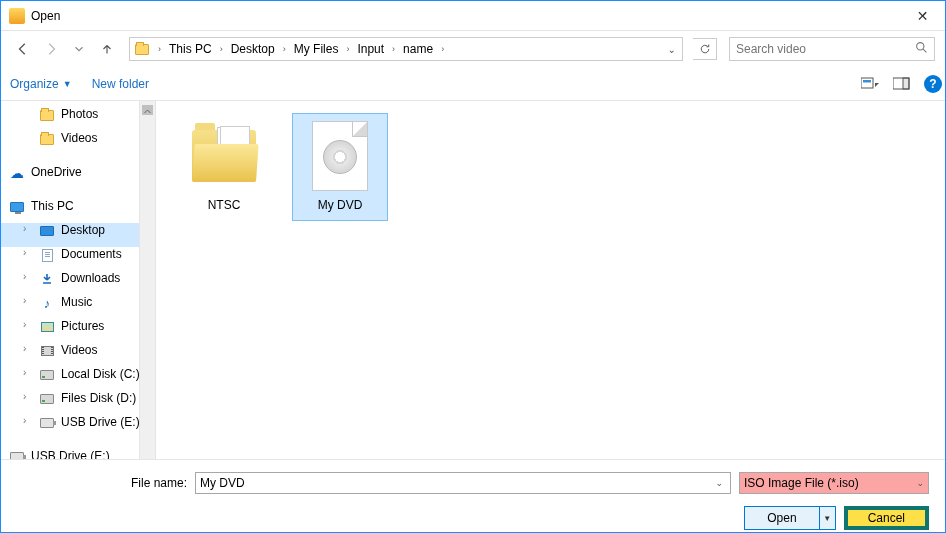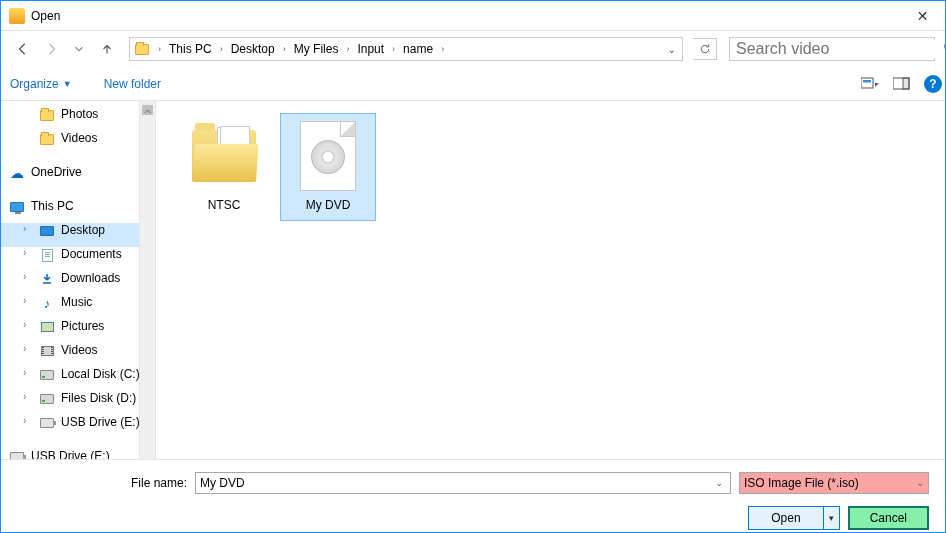--- a/index.html
+++ b/index.html
@@ -16,21 +16,21 @@
 .navbtn { width: 24px; height: 24px; display:flex; align-items:center; justify-content:center; color:#666; }
 .navbtn.enabled { color:#333; }
 .navbtn svg { width: 14px; height: 14px; }
 .addrwrap { flex: 1; height: 24px; border: 1px solid #ccc; display:flex; align-items:center; margin: 0 6px; }
 .addr-foldericon { width:20px; height:20px; margin:0 2px; display:flex; align-items:center; justify-content:center; }
 .crumb { padding: 0 4px; height:100%; display:flex; align-items:center; color:#000; }
 .crumb-sep { padding: 0 4px; color:#555; font-size: 9px; }
 .addr-drop { margin-left:auto; padding: 0 6px; color:#555; font-size: 10px; }
 .refresh { width:24px; height:22px; border:1px solid #ccc; border-left:none; display:flex; align-items:center; justify-content:center; color:#555; }
 .searchwrap { width: 206px; height:24px; border:1px solid #ccc; margin-left: 8px; display:flex; align-items:center; padding:0 6px; }
-.searchwrap input { border:none; outline:none; flex:1; font-size:16px; color:#6d28d9; }
+.searchwrap input { border:none; outline:none; flex:1; font-size:12px; color:#6d28d9; }
 .searchwrap .sicon { color:#666; }
 
 
 .toolbar { height: 34px; border-bottom:1px solid #e5e5e5; display:flex; align-items:center; padding: 0 3px; }
 .toolbtn { color:#1a6fc4; padding: 4px 6px; display:flex; align-items:center; gap:4px; }
 .toolbtn .caret { font-size:9px; }
 .toolbar .spacer { flex:1; }
 .tool-icon { width:28px; height:22px; display:flex; align-items:center; justify-content:center; color:#333; margin-left:4px; }
 .help { width:18px; height:18px; border-radius:50%; background:#0078d7; color:#fff; display:flex; align-items:center; justify-content:center; font-weight:bold; margin-left:8px; }
 
@@ -65,21 +65,21 @@
 .i-video::before,.i-video::after { content:""; position:absolute; top:0; bottom:0; width:2px; background:repeating-linear-gradient(#555 0 1px, transparent 1px 2px); }
 .i-video::before{left:0;} .i-video::after{right:0;}
 .i-disk { width:14px; height:10px; background:#d9d9d9; border:1px solid #888; border-radius:1px; position:relative; }
 .i-disk::after{content:"";position:absolute;bottom:1px;left:1px;width:3px;height:2px;background:#4aa84a;}
 .i-usb { width:14px; height:10px; background:#e4e4e4; border:1px solid #888; border-radius:1px; position:relative; }
 .i-usb::after{content:"";position:absolute;right:-3px;top:2px;width:3px;height:4px;background:#999;}
 .i-cloud { color:#0a64c2; font-size:14px; line-height:1; }
 
 
 .content { flex:1; display:flex; }
-.items { flex:1; padding: 12px 20px; display:flex; align-items:flex-start; gap:8px; }
+.items { flex:1; padding: 12px 20px; display:flex; align-items:flex-start; gap:20px; }
 .item { width:96px; text-align:center; padding:6px 4px 8px; border:1px solid transparent; }
 .item.selected { background:#cde8ff; border:1px solid #7abdf2; }
 .item .big { height:72px; display:flex; align-items:center; justify-content:center; margin-bottom:6px; }
 .item .lbl { color:#000; }
 .bigfolder { width:64px; height:52px; position:relative; }
 .bigfolder .back { position:absolute; inset:0; background:linear-gradient(#f6e08a,#e9c24c); border-radius:3px; }
 .bigfolder .tab { position:absolute; top:-7px; left:3px; width:20px; height:8px; background:#f3da7e; border-radius:2px 2px 0 0; }
 .bigfolder .sheets { position:absolute; right:6px; top:-4px; width:30px; height:44px; background:#fff; border:1px solid #ccc; box-shadow:-2px 2px 0 #fff, -2px 2px 0 1px #ccc; }
 .bigfolder .front { position:absolute; left:0; right:0; bottom:0; height:38px; background:linear-gradient(#fce89a,#e9c24c); border-radius:2px; transform:skewX(-4deg); transform-origin:bottom left; }
 
@@ -92,21 +92,21 @@
 
 .bottom { border-top:1px solid #e5e5e5; padding: 12px 16px 14px; background:#fff; }
 .row1 { display:flex; align-items:center; gap:8px; margin-bottom:12px; }
 .row1 .lbl { width:170px; text-align:right; color:#000; }
 .combo { height:22px; border:1px solid #a7a7a7; background:#fff; display:flex; align-items:center; padding:0 4px; }
 .fn { flex:1; }
 .fn input { border:none; outline:none; width:100%; font-size:12px; }
 .filt { width:190px; justify-content:space-between; background:#fca5a5; }
 .filt .caret { font-size:9px; color:#555; }
 .row2 { display:flex; justify-content:flex-end; gap:8px; }
-.btn { height:24px; border:2px solid #0f766e; background:#86efac; display:flex; align-items:center; }
+.btn { height:24px; border:4px solid #0f766e; background:#fde047; display:flex; align-items:center; }
 .btn.open { border:1px solid #0078d7; background:#e5f1fb; }
 .btn .t { padding:0 20px; }
 .btn.open .t { padding:0 22px; }
 .btn .split { border-left:1px solid #0078d7; width:16px; height:100%; display:flex; align-items:center; justify-content:center; font-size:8px; color:#333; }
 </style>
 </head>
 <body>
 
 <div class="titlebar">
   <div class="app-icon"></div>
@@ -166,21 +166,21 @@
           <path d="M10 10l4 4" stroke="#777" stroke-width="1.3"></path>
         </svg></span>
   </div>
 </div>
 
 <div class="toolbar">
   <div class="toolbtn">
       <span>Organize</span>
       <span class="caret">▼</span>
     </div>
-  <div class="toolbtn" style="margin-left:20px">
+  <div class="toolbtn" style="margin-left:8px">
       <span>New folder</span>
     </div>
   <div class="spacer"></div>
   <div class="tool-icon">
       <svg width="18" height="14" viewBox="0 0 18 14">
         <rect x="0" y="1" width="12" height="10" fill="none" stroke="#555"></rect>
         <rect x="2" y="3" width="8" height="2.5" fill="#3a8fd6"></rect>
         <path d="M14 10l4-4H14z" fill="#555"></path>
       </svg>
     </div>

